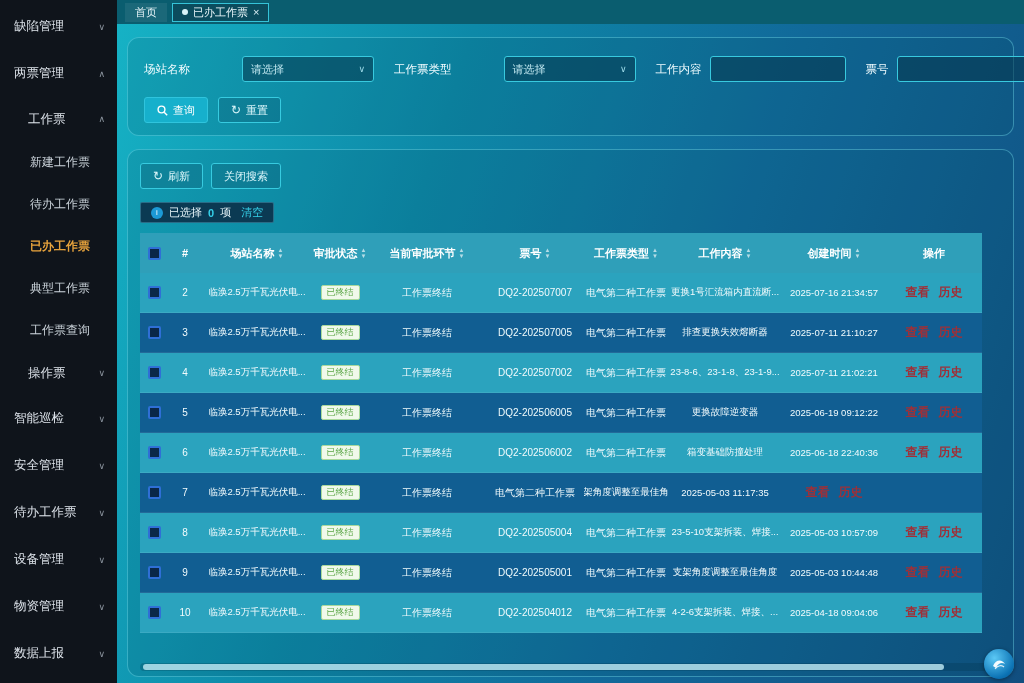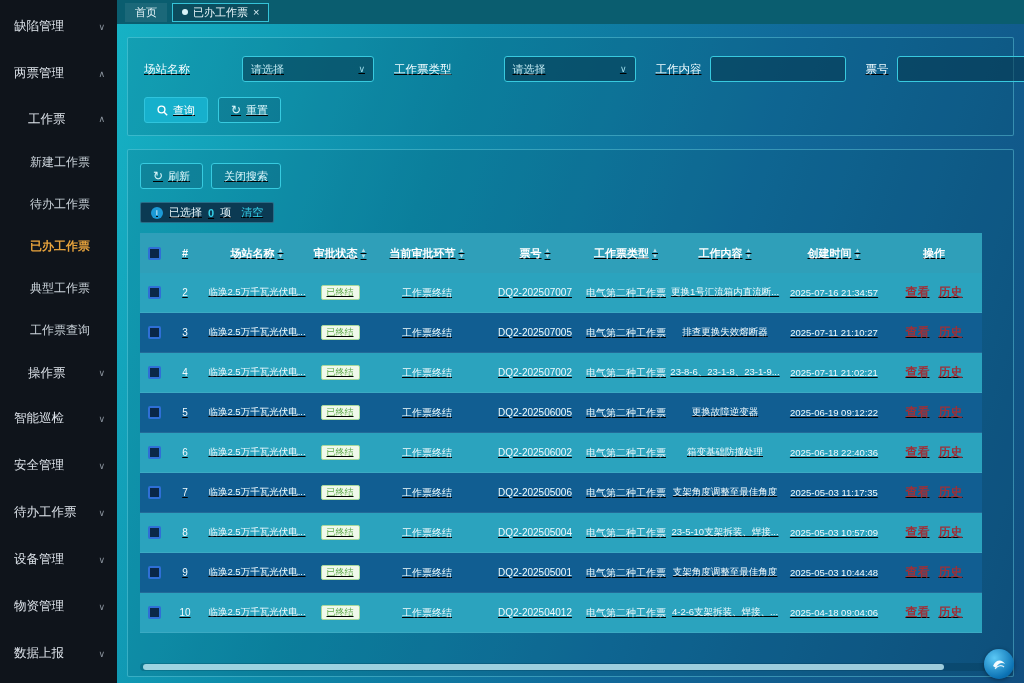--- a/index.html
+++ b/index.html
@@ -27,21 +27,21 @@
   .tab.active { background:#0b4c5d; border-color:#35c3d8; }
   .tab .dot { width:6px; height:6px; border-radius:50%; background:#d9f3f8; display:none; }
   .tab.active .dot { display:block; }
   .tab .close { display:none; font-size:11px; line-height:1; color:#d9eef3; }
   .tab.closable .close { display:inline; }
 
   .content { flex:1; min-height:0; padding:13px 10px 6px;
              background:linear-gradient(108deg,#16b2c5 0%,#0d89a8 32%,#11699a 62%,#114e7f 100%);
              display:flex; flex-direction:column; gap:13px; }
 
-  .panel { border:1px solid rgba(125,231,246,.38); background:rgba(8,82,108,.18); border-radius:2px;text-decoration:underline; }
+  .panel { border:1px solid rgba(125,231,246,.38); background:rgba(8,82,108,.18); border-radius:12px; }
 
   
   .filter-panel { padding:18px 16px 12px; flex-shrink:0; }
   .filter-row { display:flex; align-items:center; gap:20px; }
   .filter-group { display:flex; align-items:center; gap:8px; font-size:11.5px; color:#f0fcff; white-space:nowrap; }
   .select, .tinput { height:26px; border:1px solid #38cadf; background:rgba(6,52,74,.55);
                      border-radius:3px; font-size:11px; display:flex; align-items:center; padding:0 8px; }
   .select { width:132px; justify-content:space-between; color:#bfe6ef; cursor:pointer;margin-left:44px; }
   .select .caret { font-size:9px; color:#9fdcea; }
   .tinput { width:136px; }
@@ -419,21 +419,20 @@
               <div class="trow row odd">
                 <div class="cell">
                   <span class="checkbox"></span>
                 </div>
                 <div class="cell">7</div>
                 <div class="cell station-cell">临涣2.5万千瓦光伏电...</div>
                 <div class="cell">
                   <span class="badge">已终结</span>
                 </div>
                 <div class="cell">工作票终结</div>
-                <div class="cell">DQ2-202505006</div>
                 <div class="cell">电气第二种工作票</div>
                 <div class="cell content-cell">支架角度调整至最佳角度</div>
                 <div class="cell time-cell">2025-05-03 11:17:35</div>
                 <div class="cell op-cell">
                   <span class="link">查看</span>
                   <span class="link">历史</span>
                 </div>
               </div>
 
               <div class="trow row even">

